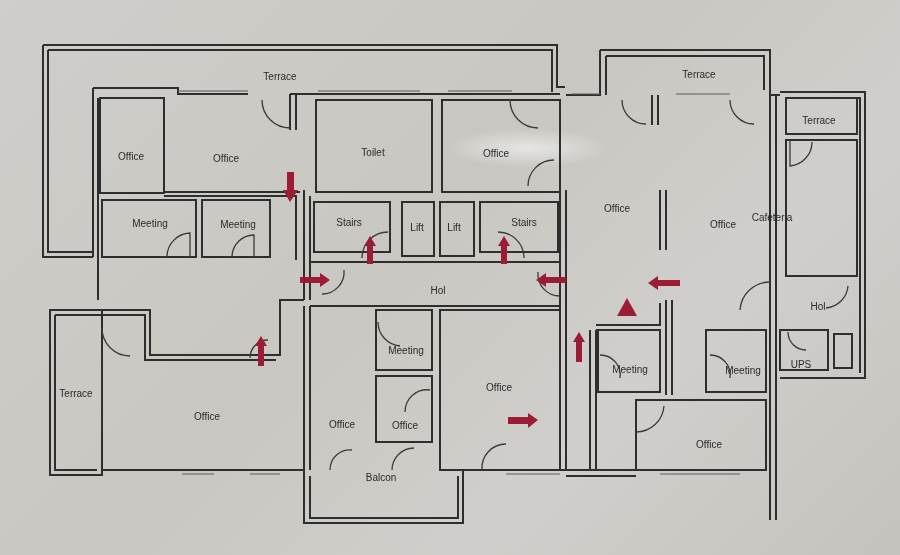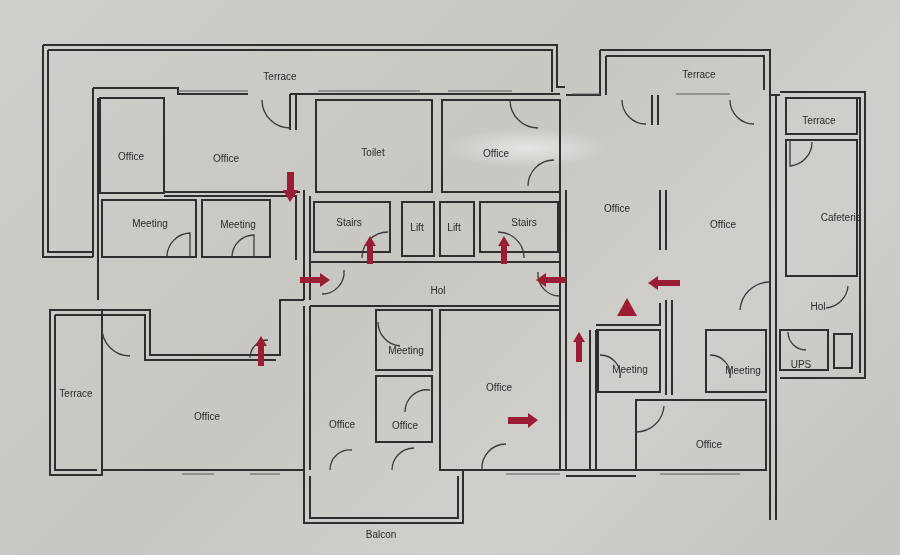--- a/index.html
+++ b/index.html
@@ -183,27 +183,27 @@
   <span class="lbl" style="left:699px;top:74px">Terrace</span>
   <span class="lbl" style="left:819px;top:120px">Terrace</span>
   <span class="lbl" style="left:150px;top:223px">Meeting</span>
   <span class="lbl" style="left:238px;top:224px">Meeting</span>
   <span class="lbl" style="left:349px;top:222px">Stairs</span>
   <span class="lbl" style="left:417px;top:227px">Lift</span>
   <span class="lbl" style="left:454px;top:227px">Lift</span>
   <span class="lbl" style="left:524px;top:222px">Stairs</span>
   <span class="lbl" style="left:617px;top:208px">Office</span>
   <span class="lbl" style="left:723px;top:224px">Office</span>
-  <span class="lbl" style="left:841px;top:217px">Cafeteria</span>
+  <span class="lbl" style="left:772px;top:217px">Cafeteria</span>
   <span class="lbl" style="left:438px;top:290px">Hol</span>
   <span class="lbl" style="left:818px;top:306px">Hol</span>
   <span class="lbl" style="left:406px;top:350px">Meeting</span>
   <span class="lbl" style="left:801px;top:364px">UPS</span>
   <span class="lbl" style="left:630px;top:369px">Meeting</span>
   <span class="lbl" style="left:743px;top:370px">Meeting</span>
   <span class="lbl" style="left:76px;top:393px">Terrace</span>
   <span class="lbl" style="left:499px;top:387px">Office</span>
   <span class="lbl" style="left:207px;top:416px">Office</span>
   <span class="lbl" style="left:342px;top:424px">Office</span>
   <span class="lbl" style="left:405px;top:425px">Office</span>
   <span class="lbl" style="left:709px;top:444px">Office</span>
-  <span class="lbl" style="left:381px;top:534px">Balcon</span>
+  <span class="lbl" style="left:381px;top:477px">Balcon</span>
 </div>
 
 </body></html>

